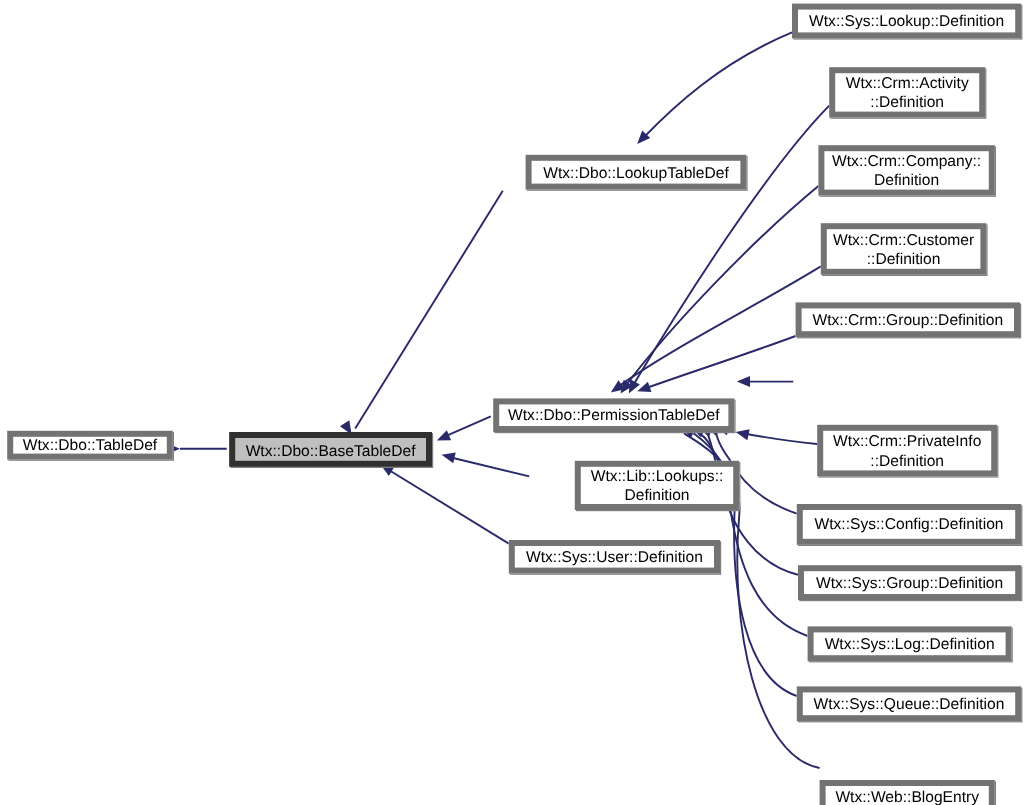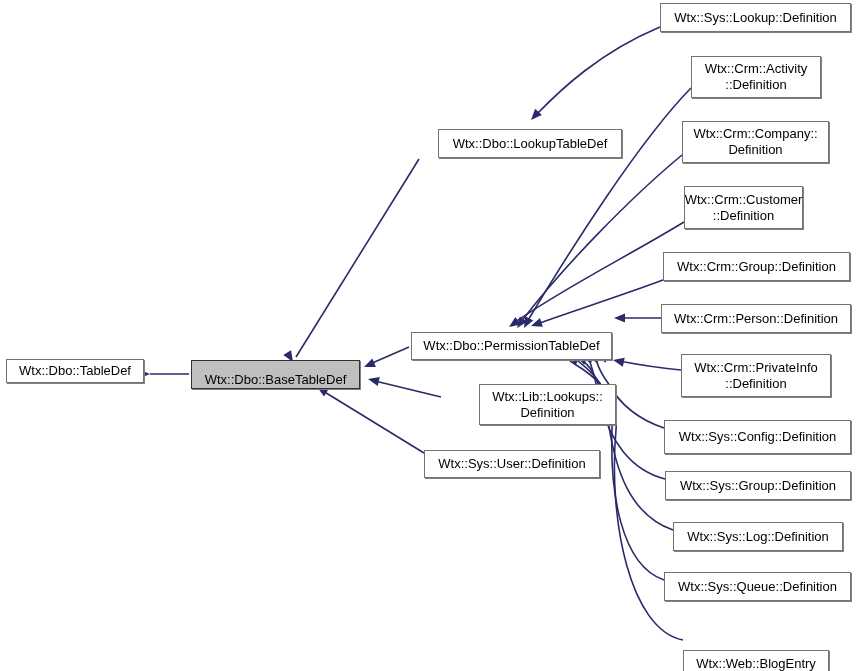--- a/index.html
+++ b/index.html
@@ -28,21 +28,21 @@
     position: absolute;
     left: 0;
     top: 0;
     width: 857px;
     height: 671px;
   }
   .node {
     position: absolute;
     box-sizing: border-box;
     background: #ffffff;
-    border: 1px solid #737373;
+    border: 5px solid #737373;
     box-shadow: 1px 1px 0 0 #808080;
     display: flex;
     align-items: center;
     justify-content: center;
     text-align: center;
     cursor: pointer;
   }
   .node .node-label {
     display: block;
     font-size: 13px;
@@ -158,29 +158,26 @@
         <span class="node-label">Wtx::Sys::Lookup::Definition</span>
       </div>
       <div class="node" style="left: 691px; top: 56px; width: 130px; height: 42px;">
         <span class="node-label">Wtx::Crm::Activity
 ::Definition</span>
       </div>
       <div class="node" style="left: 682px; top: 121px; width: 147px; height: 42px;">
         <span class="node-label">Wtx::Crm::Company::
 Definition</span>
       </div>
-      <div class="node" style="left: 684px; top: 186px; width: 119px; height: 43px;">
+      <div class="node" style="left: 684px; top: 186px; width: 138px; height: 43px;">
         <span class="node-label">Wtx::Crm::Customer
 ::Definition</span>
       </div>
       <div class="node" style="left: 663px; top: 252px; width: 187px; height: 29px;">
         <span class="node-label">Wtx::Crm::Group::Definition</span>
-      </div>
-      <div class="node" style="left: 661px; top: 304px; width: 190px; height: 29px;">
-        <span class="node-label">Wtx::Crm::Person::Definition</span>
       </div>
       <div class="node" style="left: 681px; top: 354px; width: 150px; height: 43px;">
         <span class="node-label">Wtx::Crm::PrivateInfo
 ::Definition</span>
       </div>
       <div class="node" style="left: 664px; top: 420px; width: 187px; height: 34px;">
         <span class="node-label">Wtx::Sys::Config::Definition</span>
       </div>
       <div class="node" style="left: 665px; top: 471px; width: 186px; height: 29px;">
         <span class="node-label">Wtx::Sys::Group::Definition</span>

